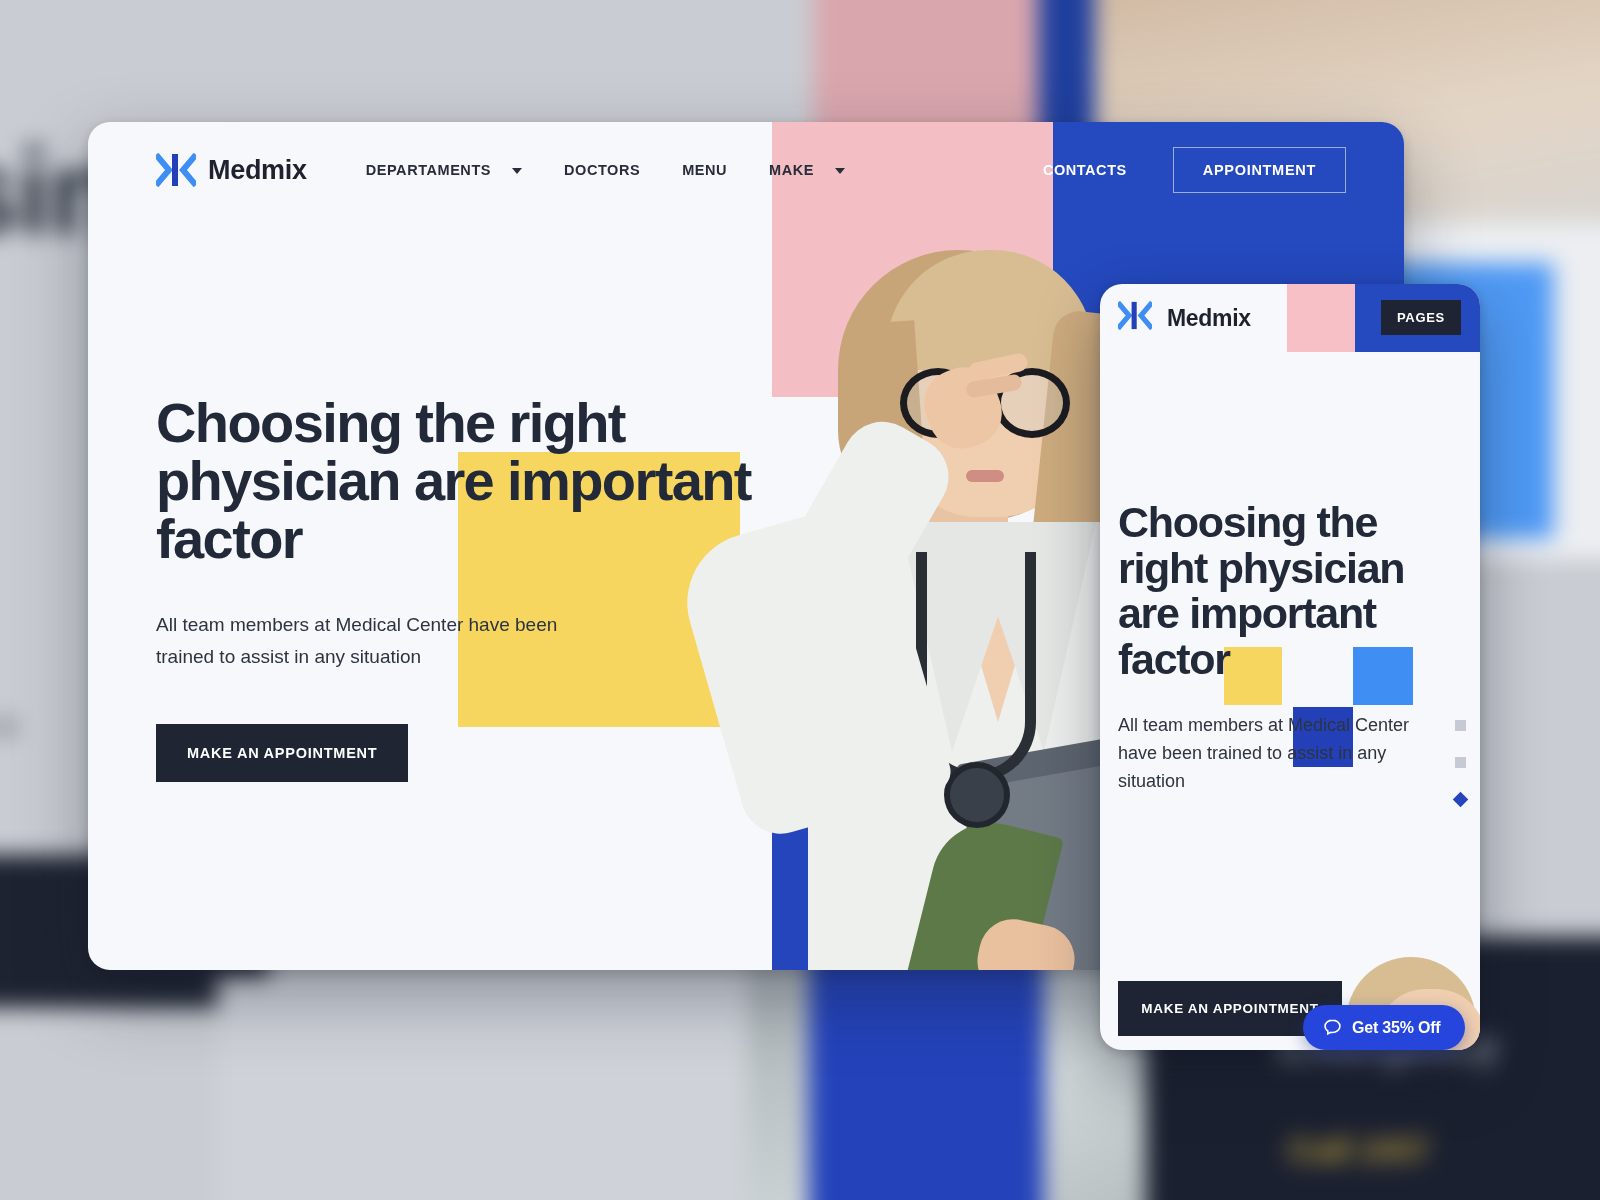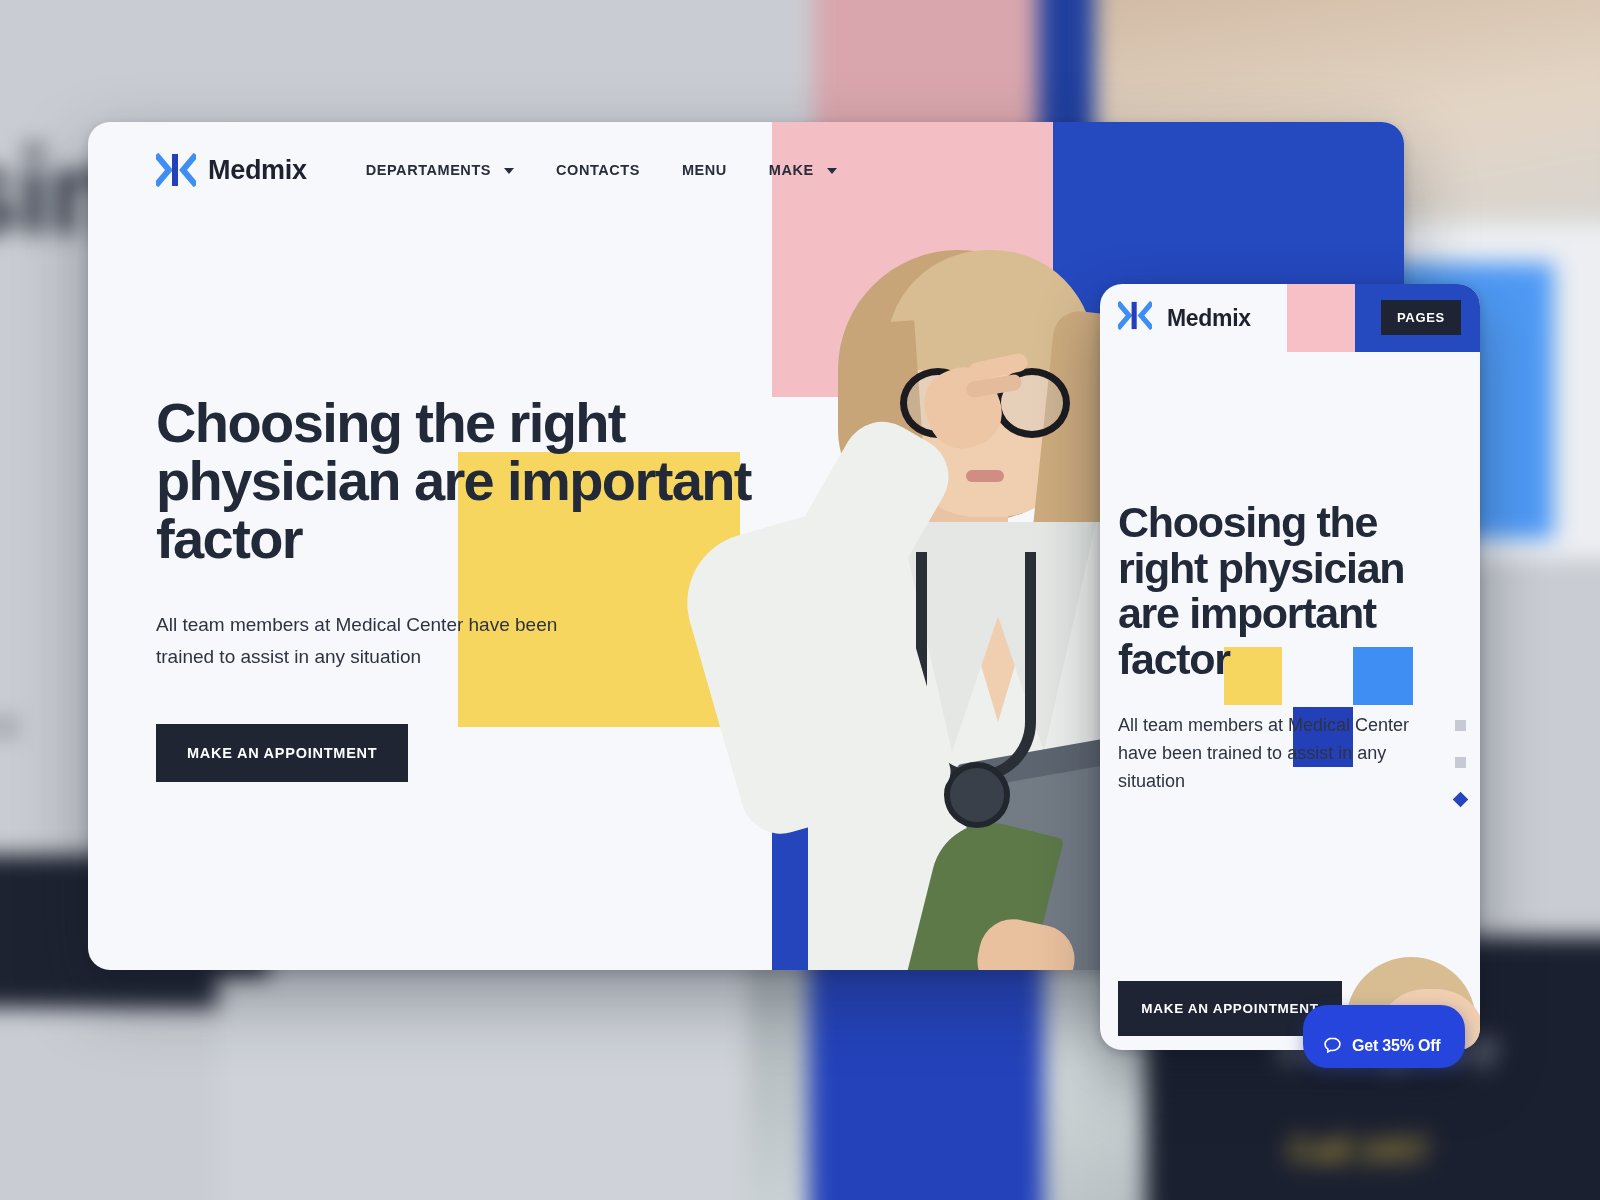--- a/index.html
+++ b/index.html
@@ -123,21 +123,21 @@
 
   
   .d-nav { position:absolute; left:0; top:0; width:100%; height:96px; display:flex; align-items:center; }
   .d-logo { display:flex; align-items:center; gap:12px; margin-left:68px; }
   .logo-mark { position:relative; width:40px; height:34px; flex:0 0 auto; }
   .logo-mark svg { display:block; }
   .logo-text { font-size:27px; font-weight:700; color:#1d222e; letter-spacing:-.3px; }
   .d-menu { display:flex; align-items:center; gap:0; margin-left:38px; }
   .d-menu-item {
     font-size:14.5px; font-weight:700; letter-spacing:.55px; color:#272d3a;
-    padding:0 21px; display:flex; align-items:center; gap:13px; cursor:pointer; white-space:nowrap;
+    padding:0 21px; display:flex; align-items:center; gap:21px; cursor:pointer; white-space:nowrap;
   }
   .caret { width:0;height:0;border-left:5px solid transparent;border-right:5px solid transparent;border-top:6px solid #272d3a; display:inline-block; margin-top:2px;}
   .d-nav-right { position:absolute; right:0; top:0; height:96px; display:flex; align-items:center; padding-right:58px; }
   .d-contacts { font-size:14.5px; font-weight:700; letter-spacing:.55px; color:#ffffff; margin-right:46px; cursor:pointer; white-space:nowrap;}
   .d-appt {
     font-size:14.5px; font-weight:700; letter-spacing:.7px; color:#ffffff;
     border:1px solid rgba(255,255,255,.55); padding:14px 29px; cursor:pointer; white-space:nowrap;
   }
 
   
@@ -198,21 +198,21 @@
   .m-faceblob { position:absolute; left:36px; top:40px; width:110px; height:100px; border-radius:55px; background:#f0cfb0; }
   .m-dots { position:absolute; right:14px; top:436px; display:flex; flex-direction:column; align-items:center; gap:26px; z-index:7;}
   .m-dot { width:11px; height:11px; background:#c6cad4; }
   .m-dot.active { background:#2545bd; transform:rotate(45deg); }
 
   
   .chat {
     position:absolute; left:1303px; top:1005px;
     display:flex; align-items:center; gap:10px;
     background:#2545dd; color:#fff; border-radius:24px;
-    padding:31px 24px 13px 20px;
+    padding:13px 24px 13px 20px;
     font-size:16px; font-weight:700; letter-spacing:-.2px;
     box-shadow:0 5px 16px rgba(30,50,140,.40);
     cursor:pointer; z-index:40; white-space:nowrap;
   }
   .chat svg { display:block; }
 </style>
 </head>
 <body>
 
 <div class="bg-root">
@@ -282,31 +282,35 @@
       </span>
       <span class="logo-text">Medmix</span>
     </div>
 
     <div class="d-menu">
       <div class="d-menu-item">
         <span>DEPARTAMENTS</span>
         <i class="caret"></i>
       </div>
       <div class="d-menu-item">
-        <span>CONTACTS</span>
+        <span>DOCTORS</span>
       </div>
       <div class="d-menu-item">
         <span>MENU</span>
       </div>
       <div class="d-menu-item">
         <span>MAKE</span>
         <i class="caret"></i>
       </div>
     </div>
 
+    <div class="d-nav-right">
+      <div class="d-contacts">CONTACTS</div>
+      <div class="d-appt">APPOINTMENT</div>
+    </div>
   </div>
 
   <div class="d-hero">
     <h1 class="d-h1">Choosing the right physician are important factor</h1>
     <p class="d-p">All team members at Medical Center have been trained to assist in any situation</p>
     <div class="d-cta">MAKE AN APPOINTMENT</div>
   </div>
 
   <div class="d-emerg">
     <div class="d-emerg-t">Emergency</div>

